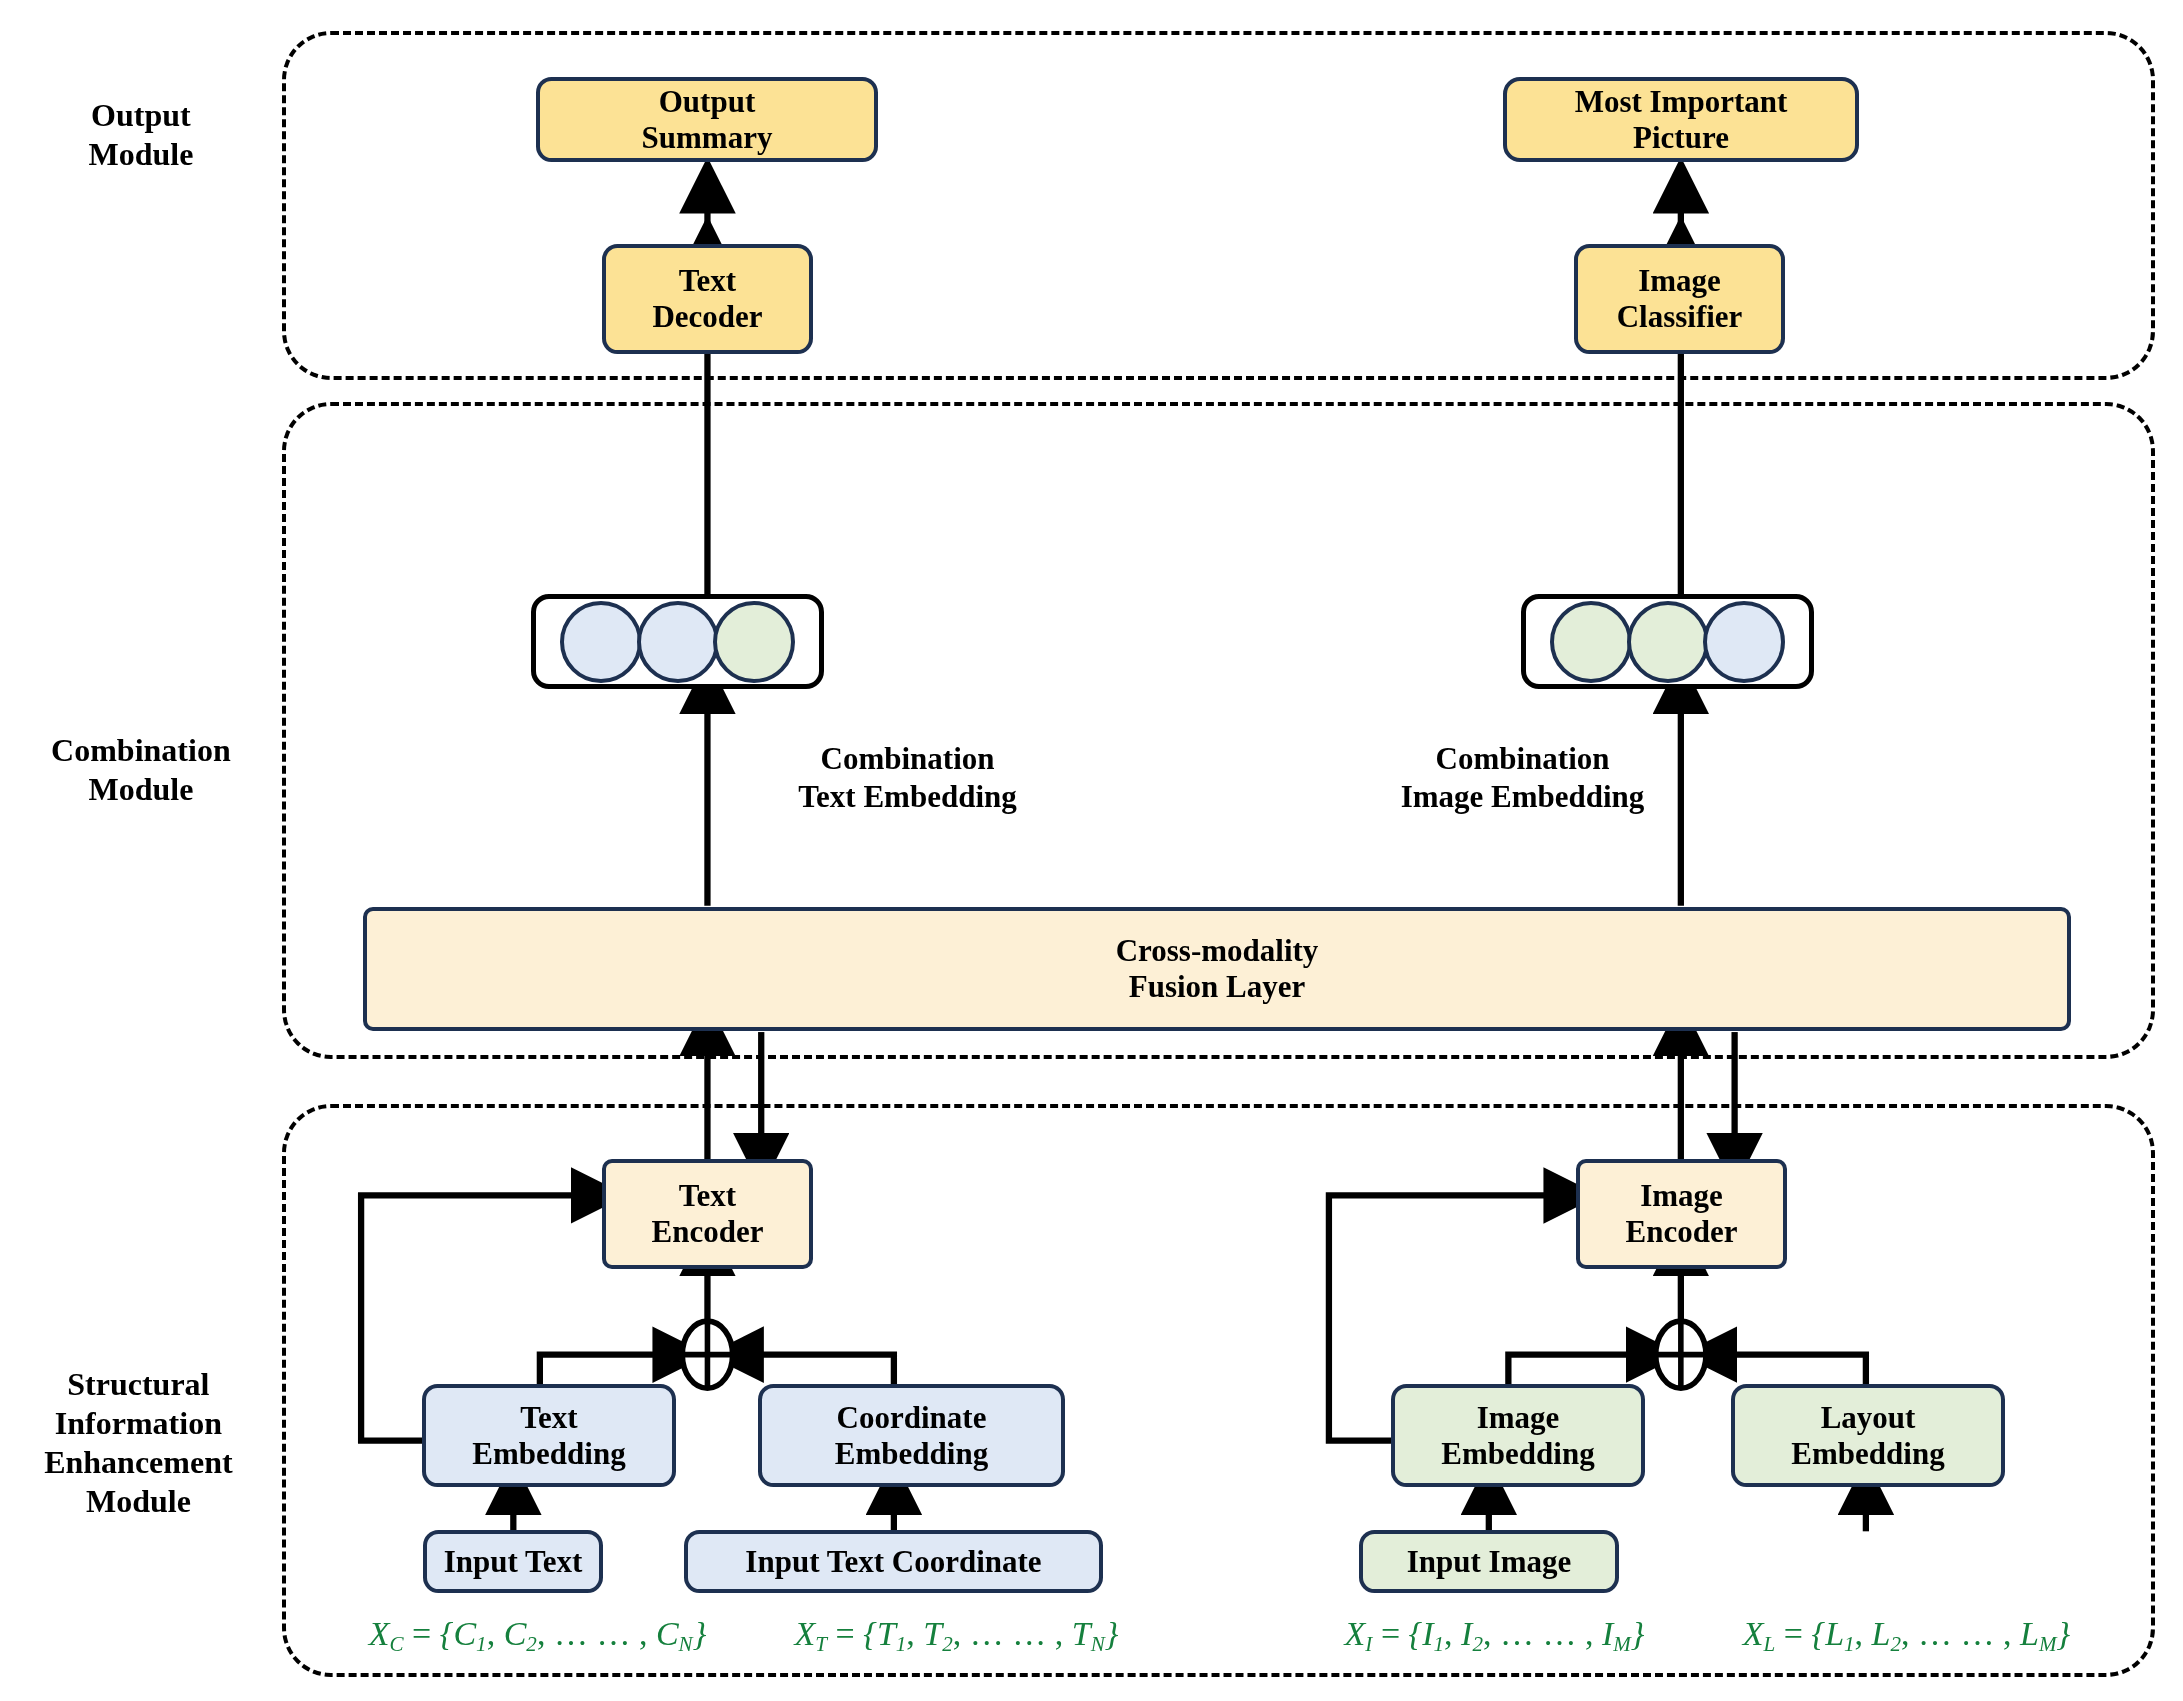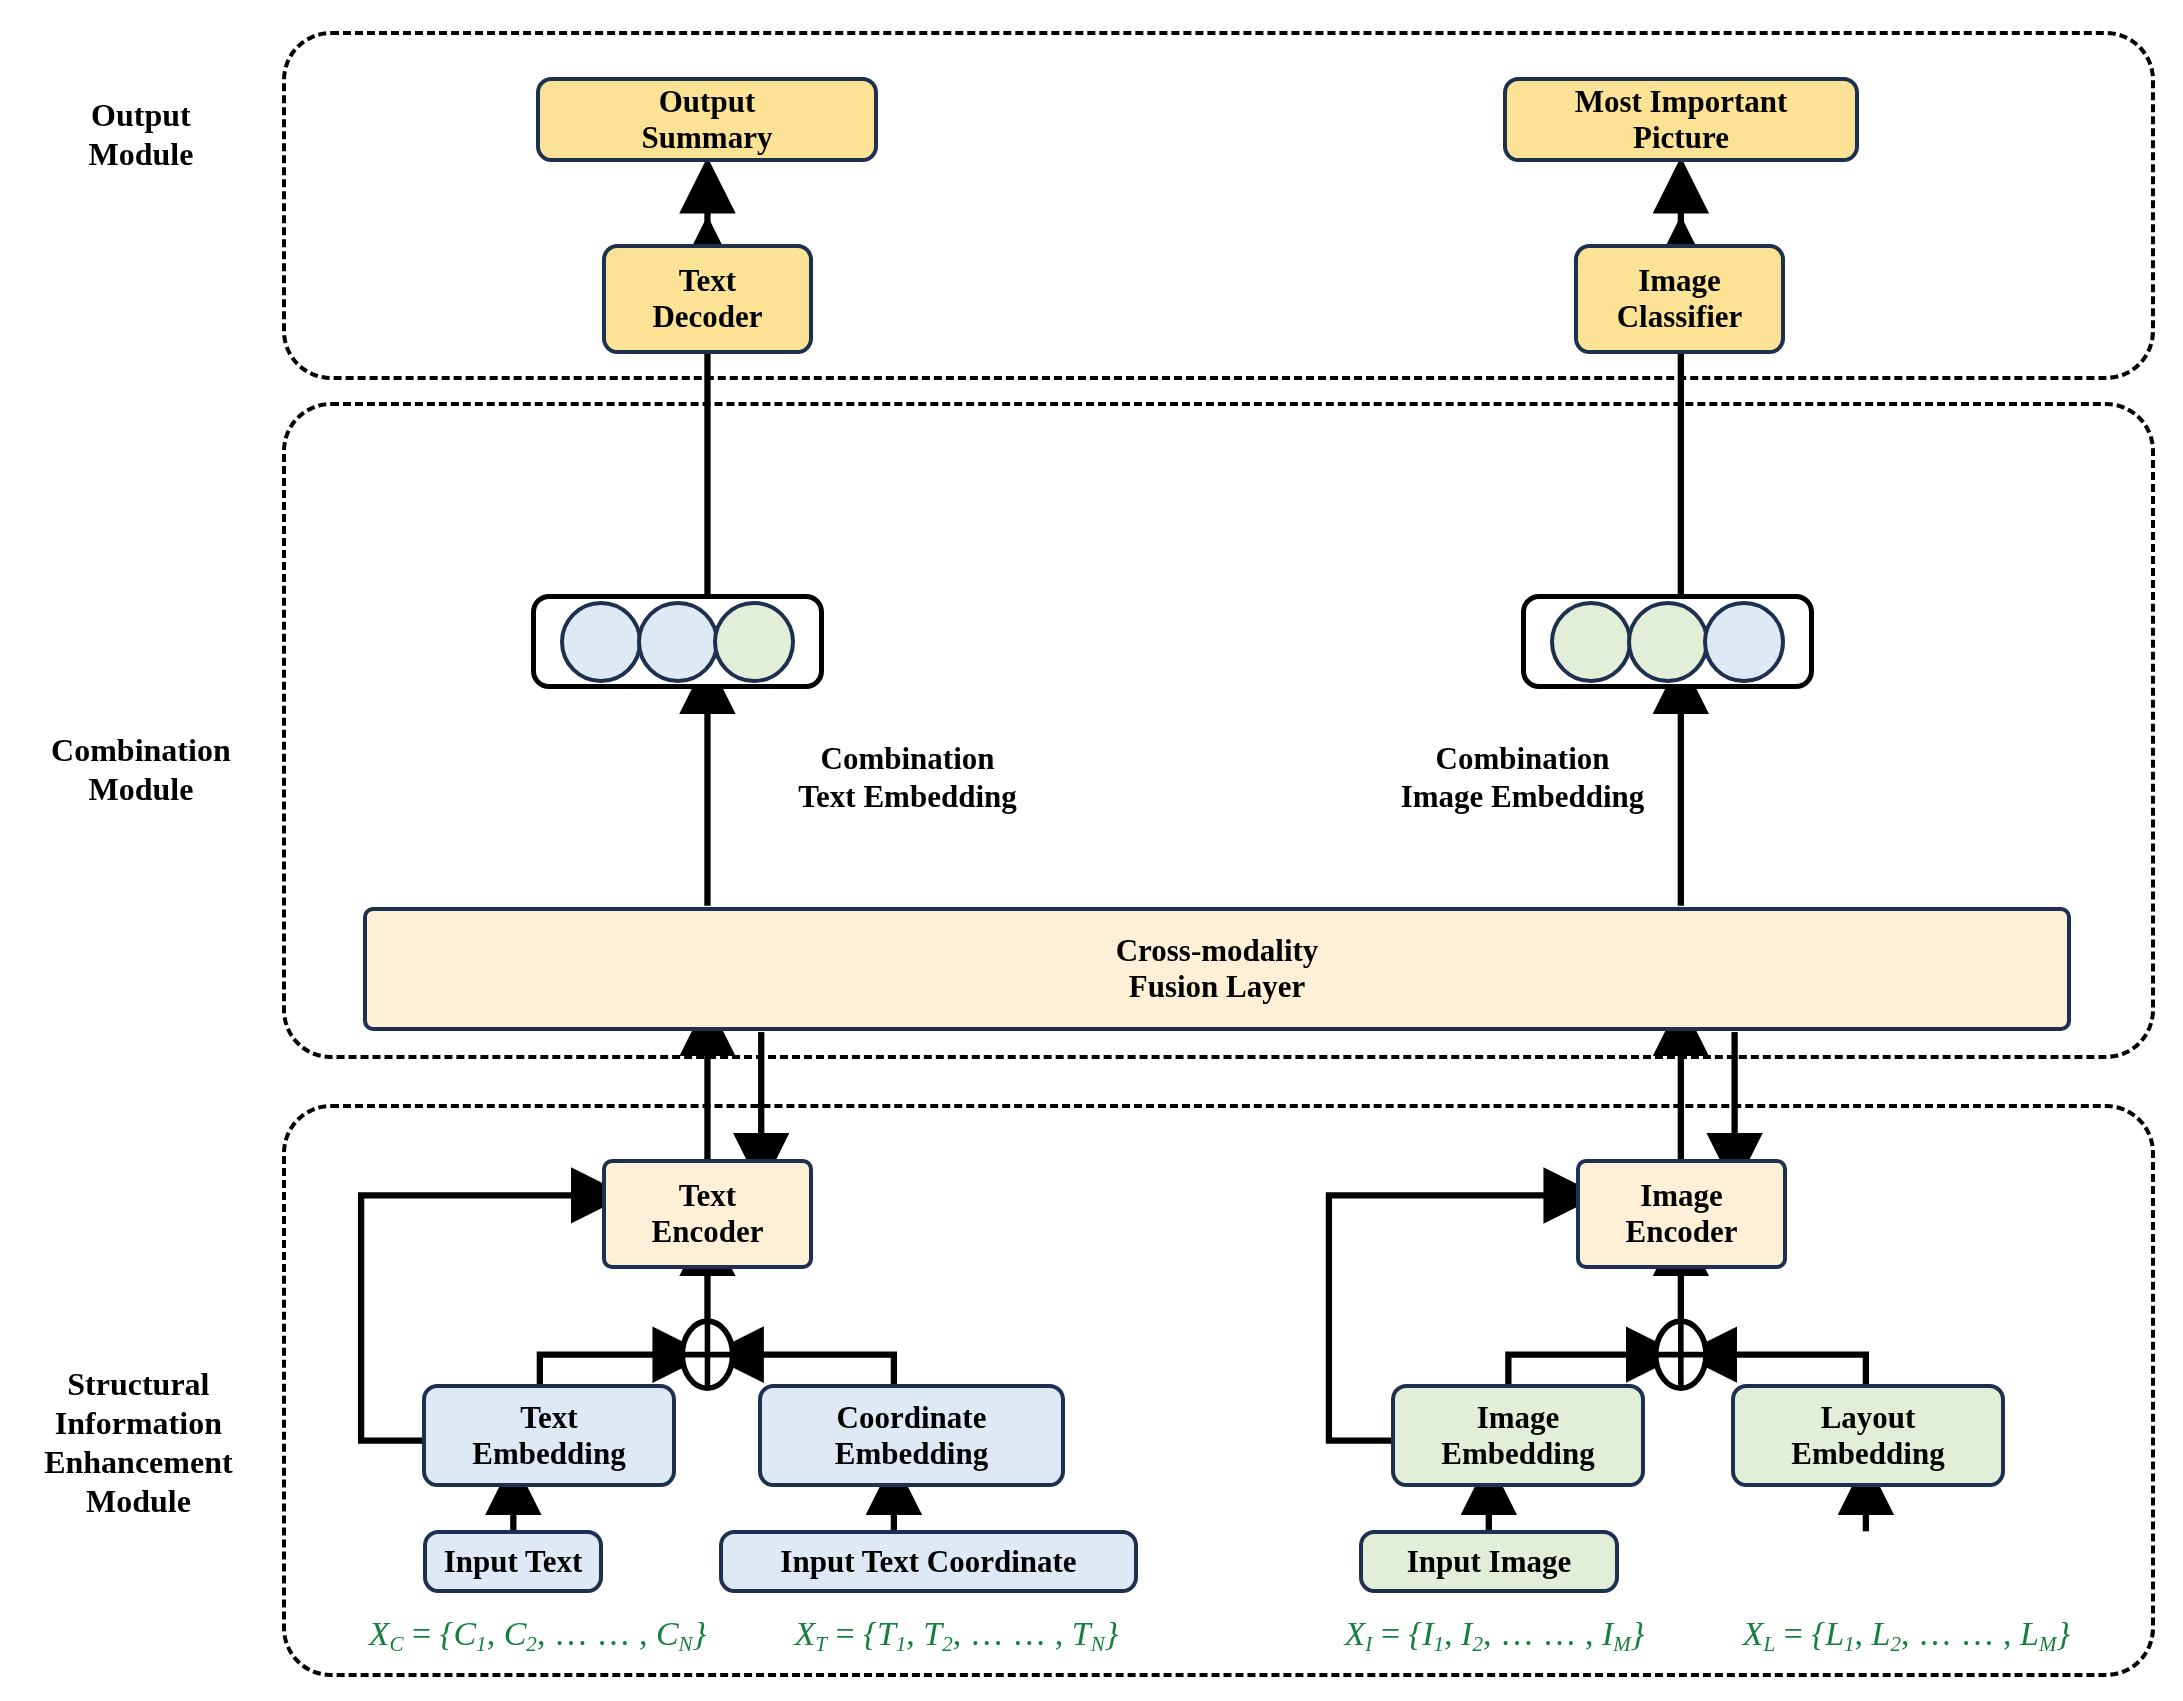--- a/index.html
+++ b/index.html
@@ -195,21 +195,21 @@
       <line x1="2407" y1="1895" x2="2407" y2="1986"></line>
     </g>
   </svg>
 
   <div class="node yellow" style="left:536px; top:77px; width:342px; height:85px;">Output
 Summary</div>
 
   <div class="node yellow" style="left:602px; top:244px; width:211px; height:110px;">Text
 Decoder</div>
 
-  <div class="node yellow" style="left:1503px; top:77px; width:356px; height:85px;">Most Important
+  <div class="node yellow" style="left:1503px; top:77px; width:356px; height:85px;border-radius:17px;">Most Important
 Picture</div>
 
   <div class="node yellow" style="left:1574px; top:244px; width:211px; height:110px;">Image
 Classifier</div>
 
   <div class="strip" style="left:531px; top:594px; width:293px; height:95px;">
     <span class="dot blue"></span>
     <span class="dot blue"></span>
     <span class="dot green"></span>
   </div>
@@ -242,21 +242,21 @@
 Embedding</div>
 
   <div class="node green" style="left:1391px; top:1384px; width:254px; height:103px;">Image
 Embedding</div>
 
   <div class="node green" style="left:1731px; top:1384px; width:274px; height:103px;">Layout
 Embedding</div>
 
   <div class="node blue" style="left:423px; top:1530px; width:180px; height:63px;">Input Text</div>
 
-  <div class="node blue" style="left:684px; top:1530px; width:419px; height:63px;margin-left:35px;">Input Text Coordinate</div>
+  <div class="node blue" style="left:684px; top:1530px; width:419px; height:63px;">Input Text Coordinate</div>
 
   <div class="node green" style="left:1359px; top:1530px; width:260px; height:63px;">Input Image</div>
 
 
   <div class="formula" style="left:321px; top:1615px; width:433px;">
     <span class="up">X</span><sub>C</sub>
     <span class="rm"> = </span>
     <span>{<span class="up">C</span><sub>1</sub><span class="rm">, </span><span class="up">C</span><sub>2</sub><span class="rm">, … … , </span><span class="up">C</span><sub>N</sub>}</span>
   </div>
 

